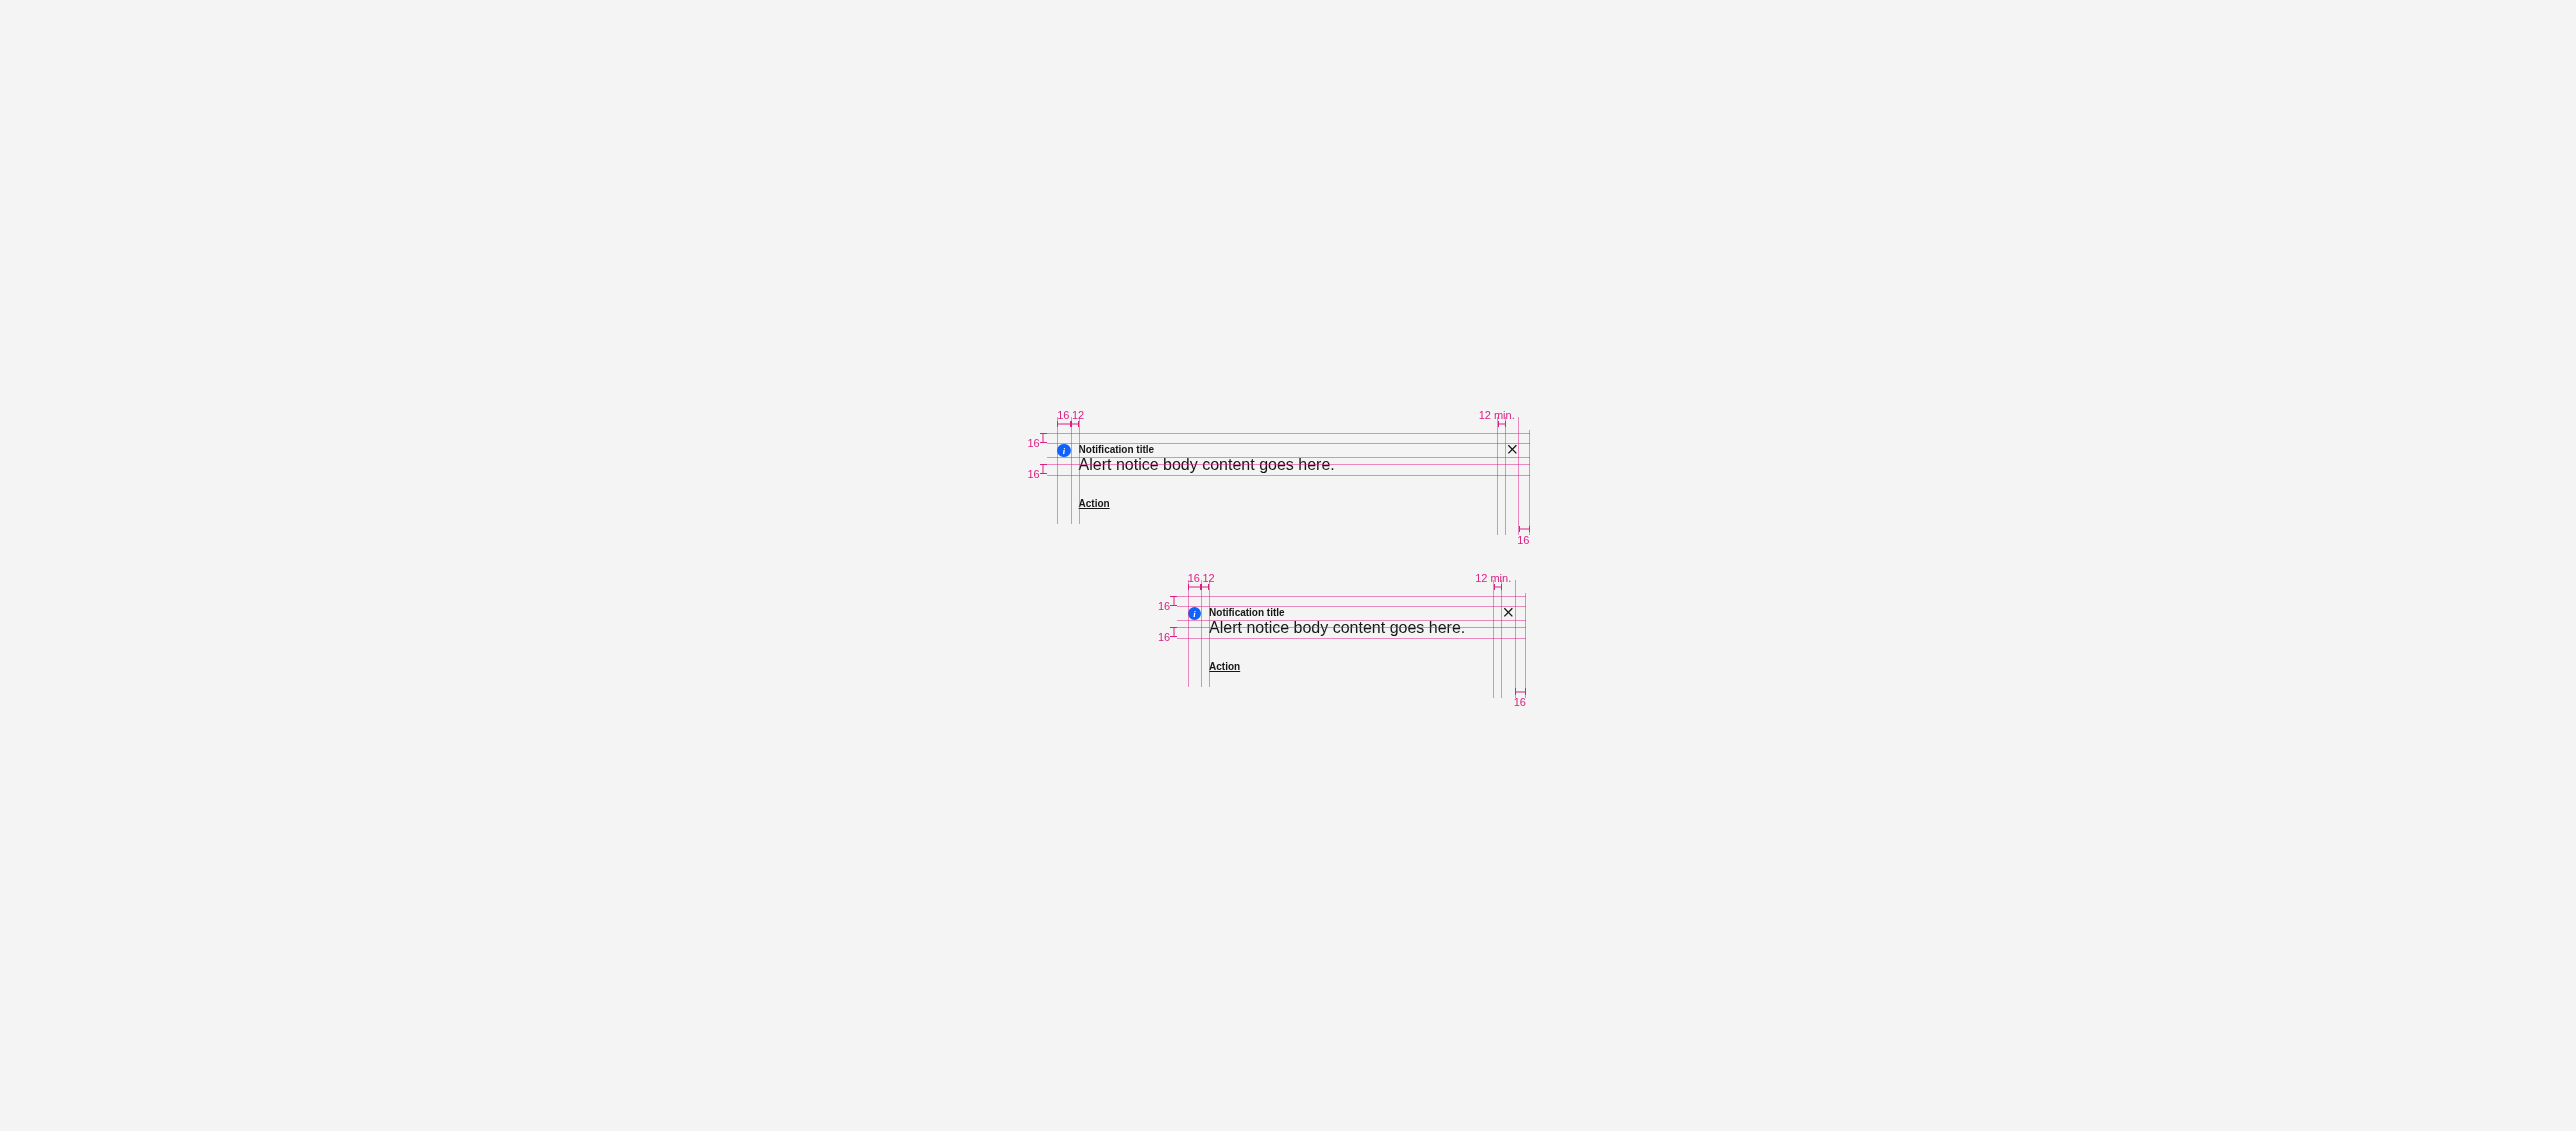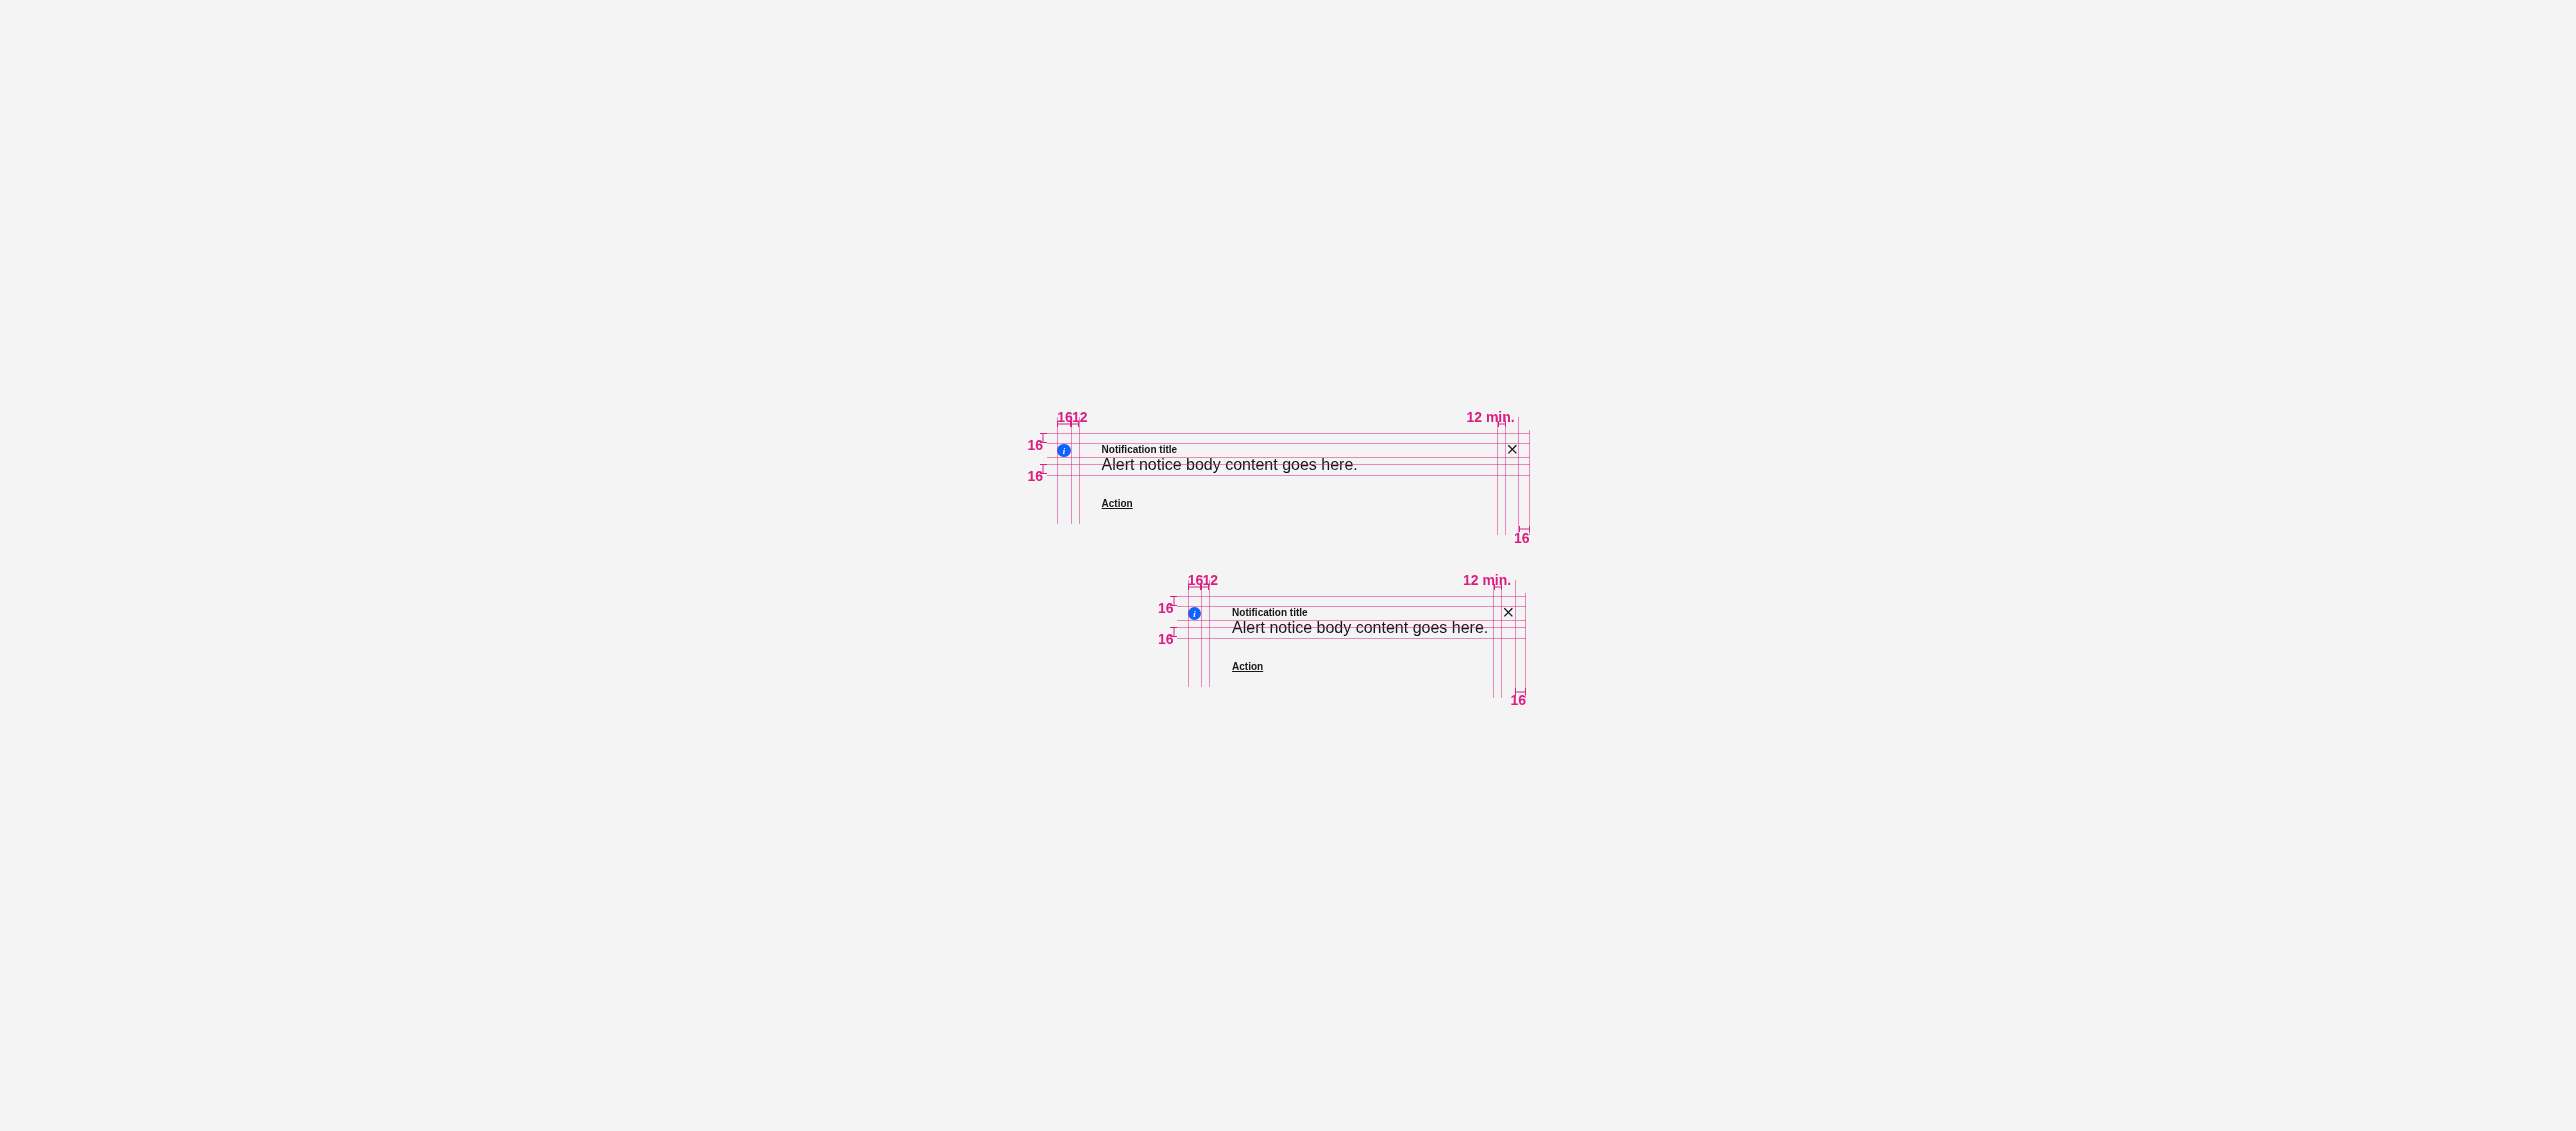--- a/index.html
+++ b/index.html
@@ -32,21 +32,21 @@
     background:#0f62fe;
     display:flex;align-items:center;justify-content:center;
     color:#fff;
     font-family:Georgia,serif;
     font-style:italic;
     font-weight:700;
     font-size:8.7px;
     margin-right:8px;
     margin-top:0.7px;
   }
-  .content{flex:1; min-width:0;padding-left:23px;}
+  .content{flex:1; min-width:0;}
   .title{
     font-weight:700;
     color:#161616;
     font-size:10px;
     line-height:13.4px;
     margin:0;
   }
   .body-text{
     color:#161616;
     font-size:16px;
@@ -68,22 +68,22 @@
     width:13.4px;height:13.4px;
     display:flex;align-items:center;justify-content:center;
     color:#161616;
     cursor:pointer;
     margin-left:8px;
     margin-top:0.7px;
   }
   .close-btn svg{width:10.7px;height:10.7px;}
   .spec-label{
     color:#da1e82;
-    font-size:14px;
-    font-weight:700;
+    font-size:11px;
+    font-weight:400;
     position:absolute;
     white-space:nowrap;
   }
   
   .hbracket{position:absolute;height:6.7px;}
   .hbracket::before,.hbracket::after{
     content:"";position:absolute;top:0;bottom:0;width:1px;background:#da1e82;
   }
   .hbracket::before{left:0;}
   .hbracket::after{right:0;}

